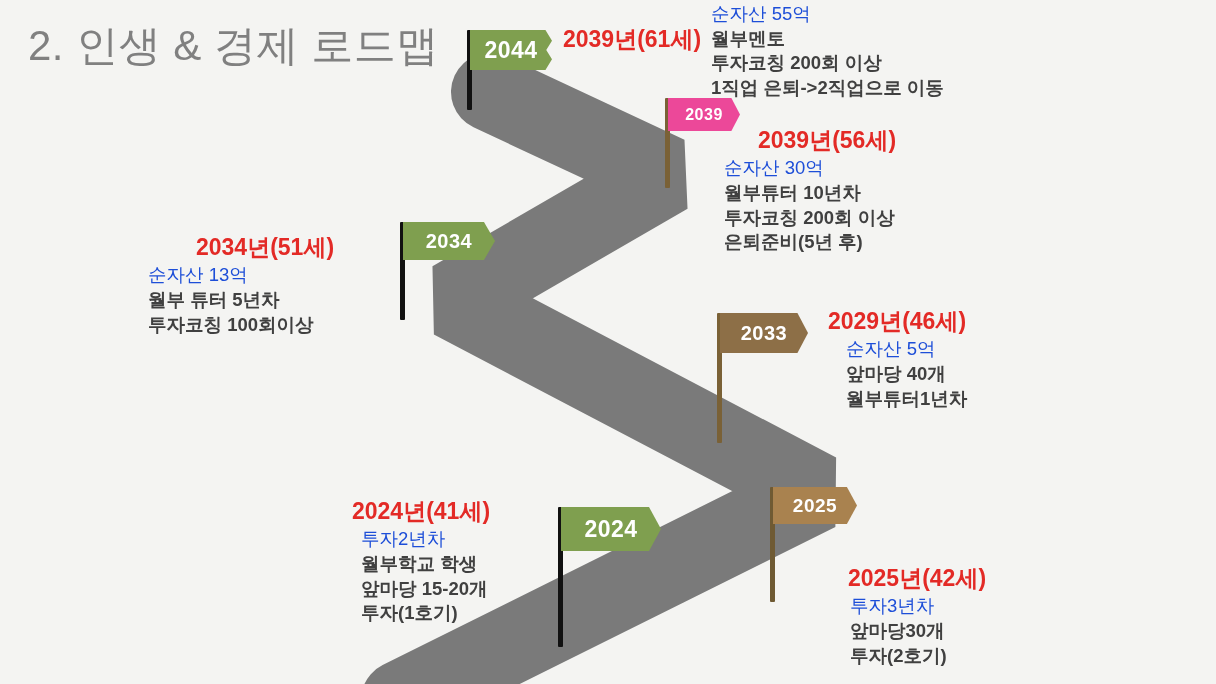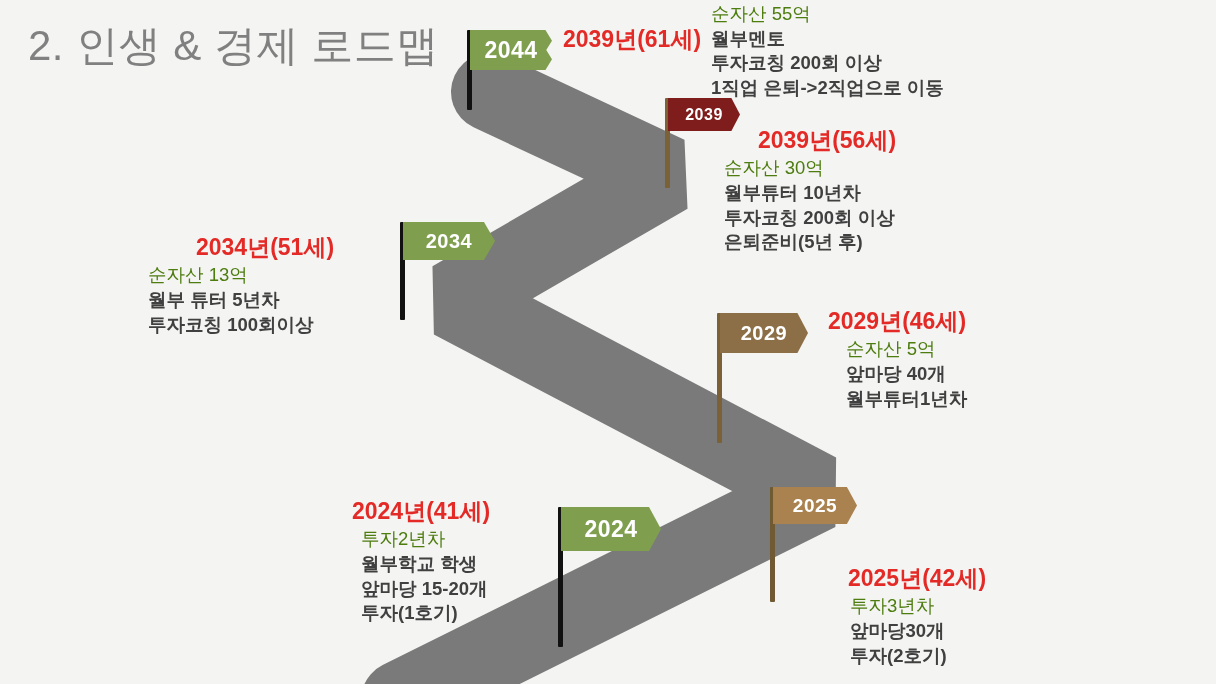--- a/index.html
+++ b/index.html
@@ -85,21 +85,21 @@
     list-style: none;
   }
   .info .lines li {
     font-size: 18.5px;
     line-height: 1.33;
     white-space: nowrap;
     color: #404040;
     font-weight: bold;
   }
   .info .lines li.light {
-    color: #4d7c0f;
+    color: #1d4ed8;
     font-weight: normal;
   }
   .align-left   { text-align: left;  }
 </style>
 </head>
 <body>
 
 <div id="slide">
 
   <div id="page-title">2. 인생 &amp; 경제 로드맵</div>
@@ -114,36 +114,36 @@
 
   <div class="flag" style="left:467px; top:30px; width:110px; height:80px;">
     <div class="pole" style="height:80px; background:#111111;"></div>
     <div class="banner notch" style="width:82px; height:40px; background:#7f9f4f; font-size:23px;">
       <span>2044</span>
     </div>
   </div>
 
   <div class="flag" style="left:665px; top:98px; width:110px; height:90px;">
     <div class="pole" style="height:90px; background:#7a6136;"></div>
-    <div class="banner arrow" style="width:72px; height:33px; background:#7f1d1d; font-size:16px;">
+    <div class="banner arrow" style="width:72px; height:33px; background:#ec4899; font-size:16px;">
       <span>2039</span>
     </div>
   </div>
 
   <div class="flag" style="left:400px; top:222px; width:110px; height:98px;padding-left:32px;">
     <div class="pole" style="height:98px; background:#111111;"></div>
     <div class="banner arrow" style="width:92px; height:38px; background:#7f9f4f; font-size:20px;">
       <span>2034</span>
     </div>
   </div>
 
   <div class="flag" style="left:717px; top:313px; width:110px; height:130px;">
     <div class="pole" style="height:130px; background:#7a6136;"></div>
     <div class="banner arrow" style="width:88px; height:40px; background:#8d6f47; font-size:20px;">
-      <span>2029</span>
+      <span>2033</span>
     </div>
   </div>
 
   <div class="flag" style="left:770px; top:487px; width:110px; height:115px;">
     <div class="pole" style="height:115px; background:#6f5a33;"></div>
     <div class="banner arrow" style="width:84px; height:37px; background:#a9824f; font-size:19px;text-align:center;">
       <span>2025</span>
     </div>
   </div>
 

